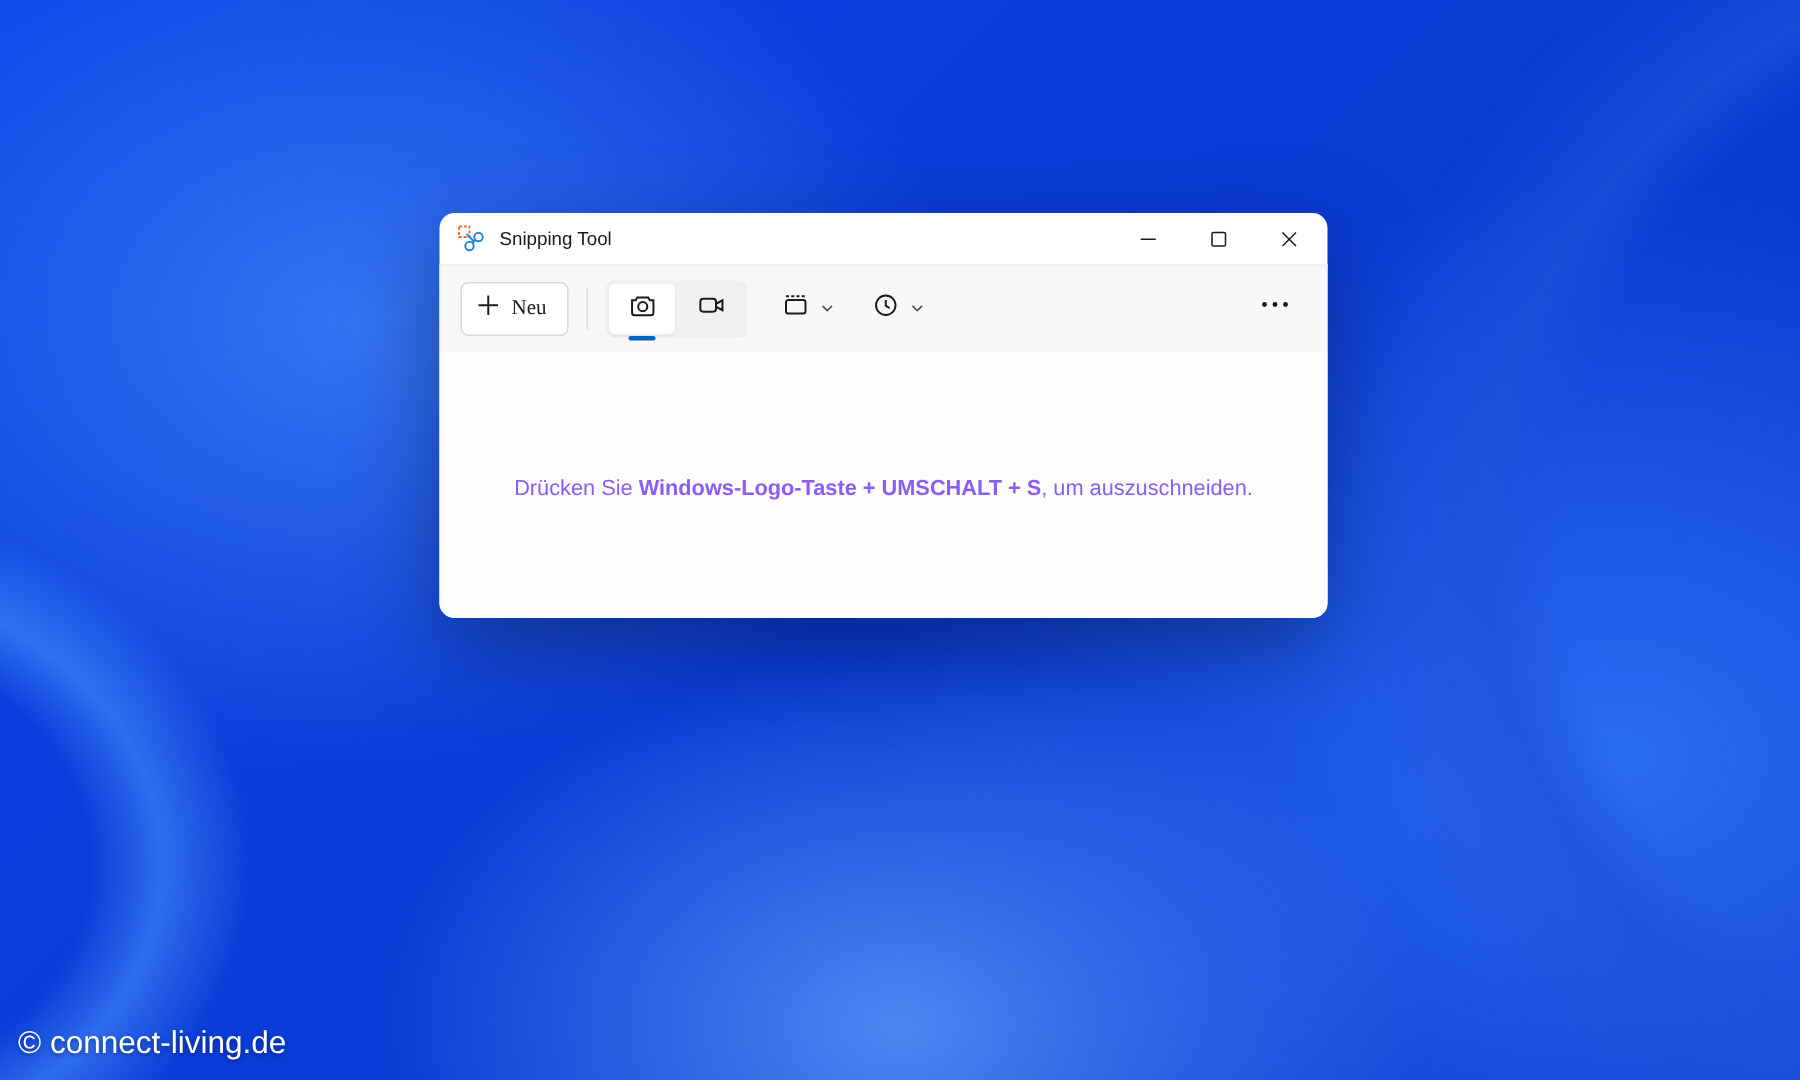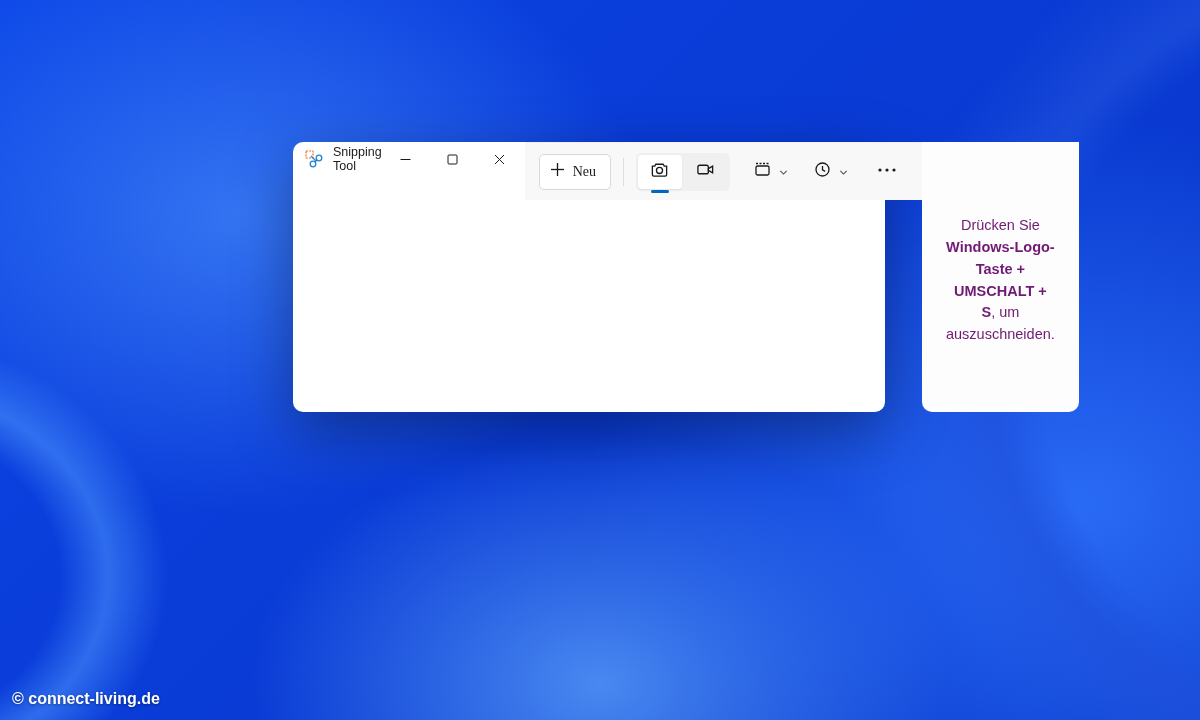--- a/index.html
+++ b/index.html
@@ -35,21 +35,21 @@
     .window {
       position: absolute;
       left: 293px;
       top: 142px;
       width: 592px;
       height: 270px;
       background: #ffffff;
       border-radius: 10px;
       box-shadow: 0 20px 60px rgba(0,0,0,0.35);
       display: flex;
-      flex-direction: row;
+      flex-direction: column;
     }
     .titlebar {
       height: 34px;
       display: flex;
       align-items: center;
       padding: 0 2px 0 12px;
     }
     .app-icon {
       width: 18px;
       height: 18px;
@@ -187,35 +187,35 @@
       background: #fdfdfd;
       display: flex;
       align-items: center;
       justify-content: center;
       padding: 0 24px 10px;
       border-bottom-left-radius: 10px;
       border-bottom-right-radius: 10px;
     }
     .instruction {
       font-size: 14.5px;
-      color: #701a75;
+      color: #8b5cf6;
       text-align: center;
       line-height: 1.5;
       margin-top: 17px;
     }
     .instruction .bold {
       font-weight: 600;
     }
     .watermark {
       position: absolute;
       left: 12px;
       bottom: 12px;
-      font-size: 16px;
+      font-size: 21px;
       color: #ffffff;
-      font-weight: 700;
+      font-weight: 400;
       text-shadow: 0 1px 3px rgba(0,0,0,0.4);
     }
   </style>
 </head>
 <body>
 
 <div class="wallpaper"></div>
 
 <div class="window">
   <div class="titlebar">

